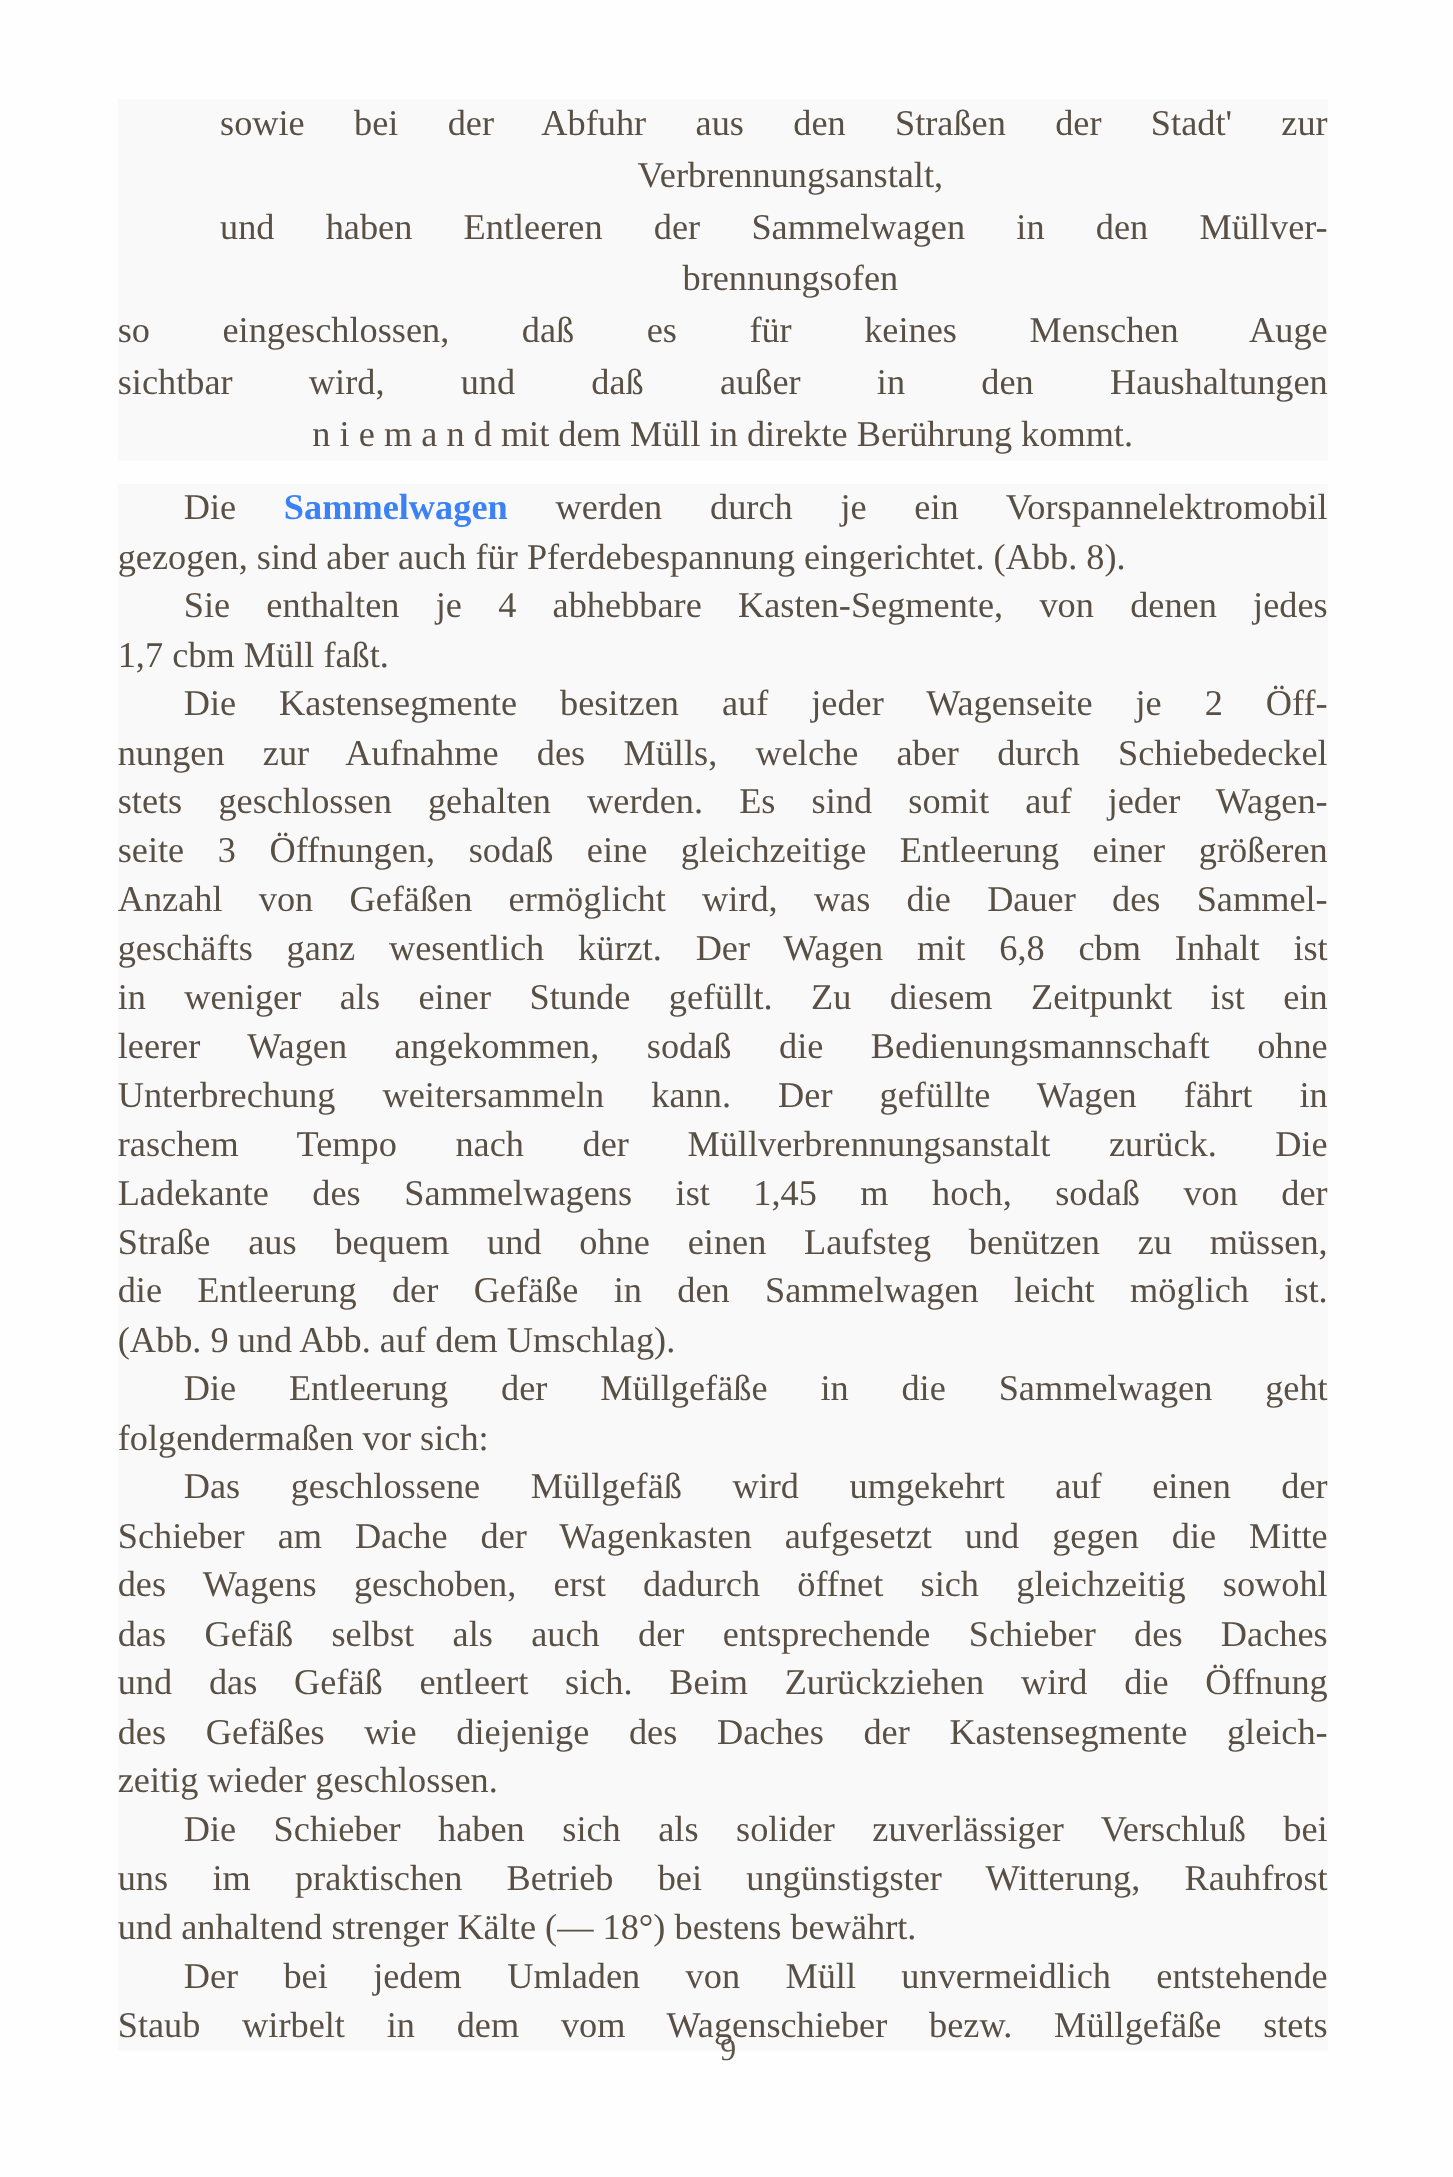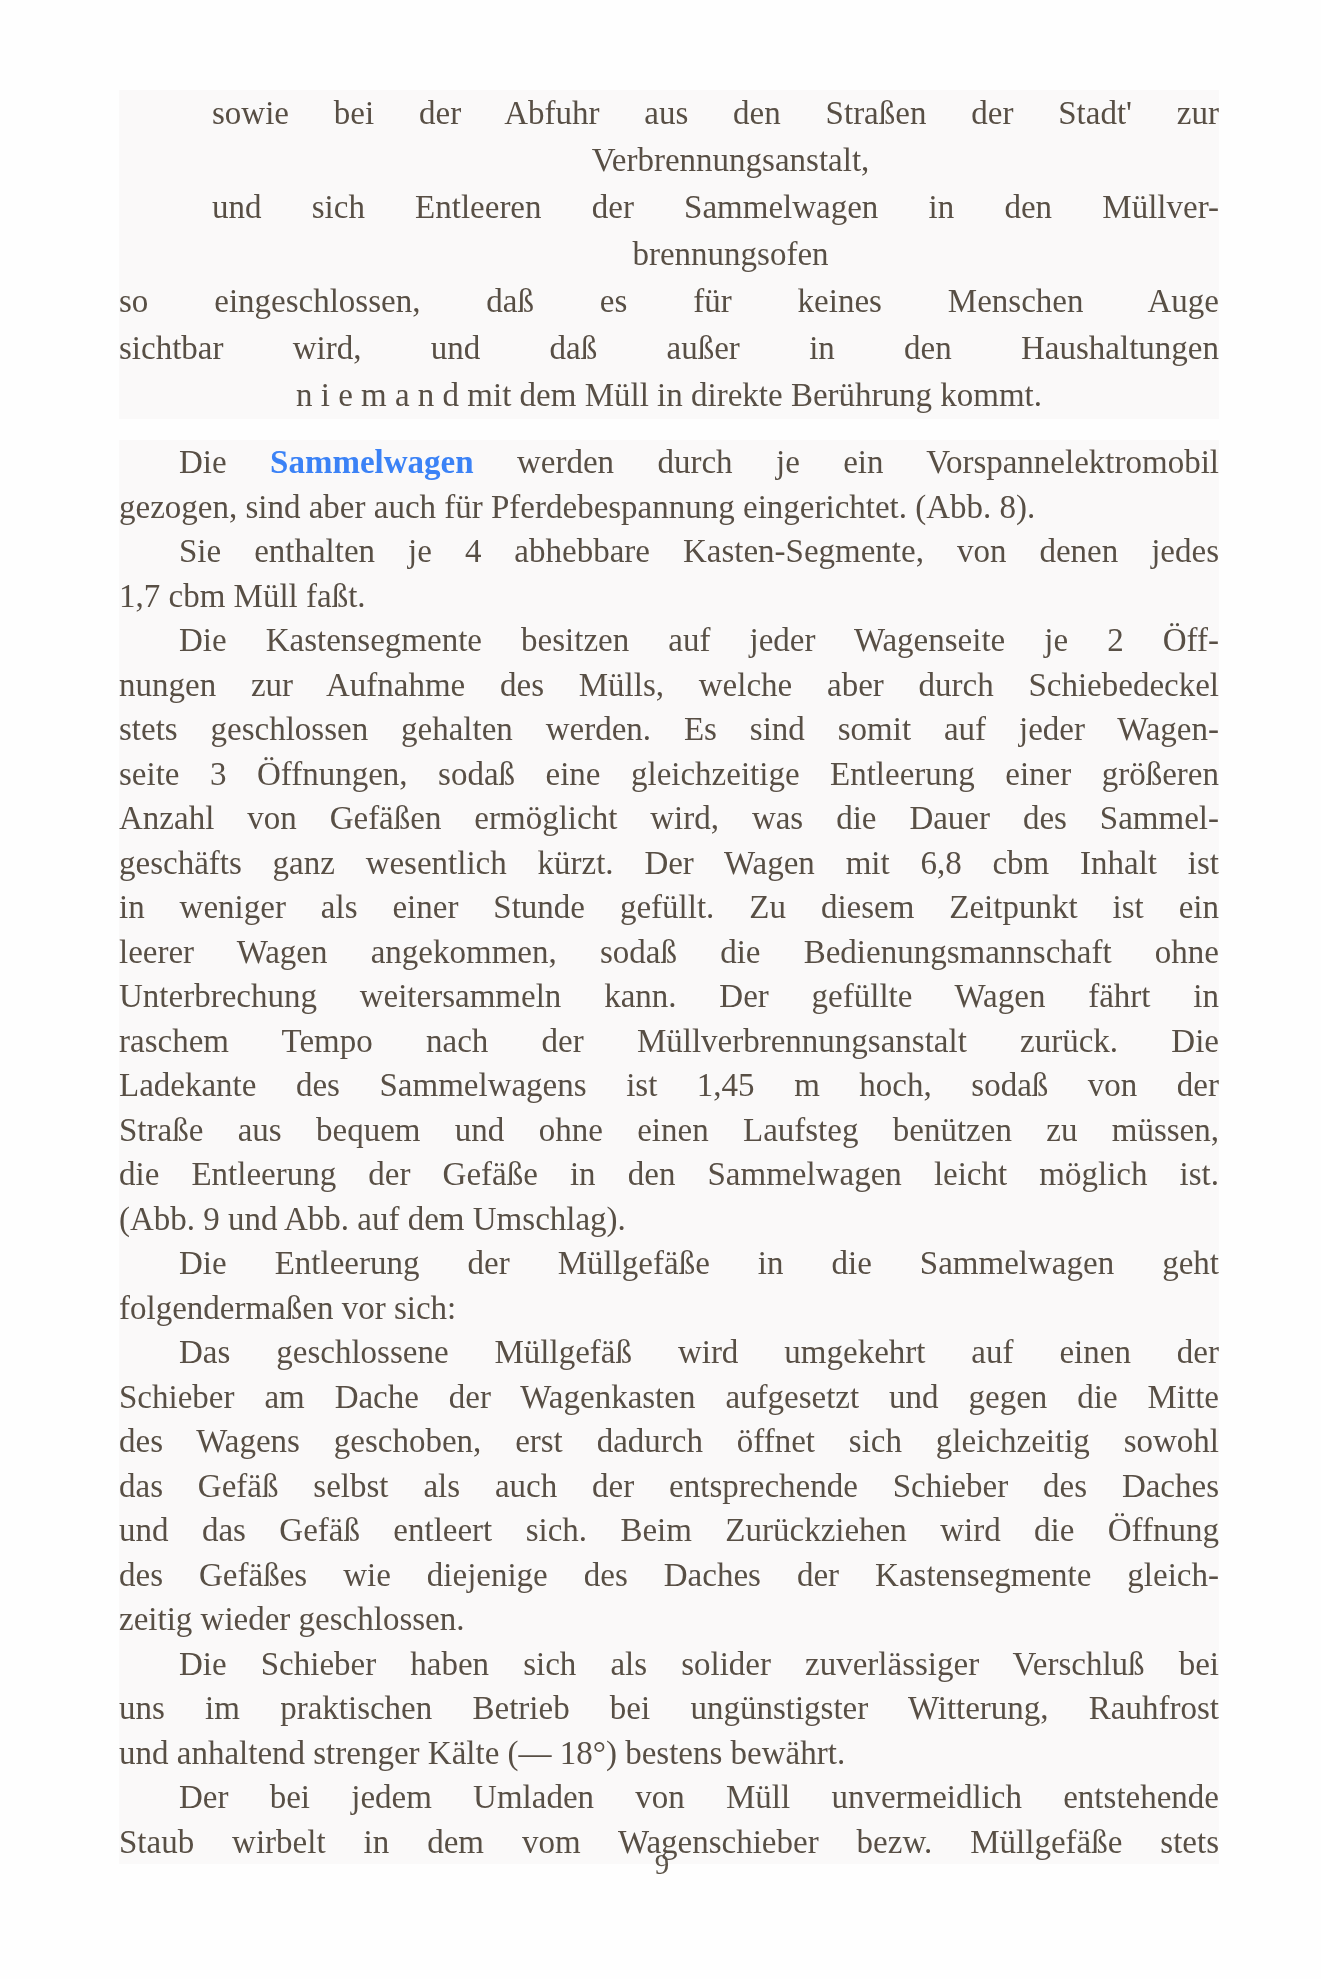--- a/index.html
+++ b/index.html
@@ -7,21 +7,21 @@
   body {
     width: 1321px; height: 1979px;
     background: #fefefe;
     font-family: "Liberation Serif", "DejaVu Serif", serif;
     color: #584f45;
     position: relative;
     overflow: hidden;
   }
   .page {
     position: absolute;
-    left: 119px; top: 90px;
+    left: 107px; top: 90px;
     width: 1100px;
   }
   .line {
     font-size: 33px;
     height: 44.5px;
     line-height: 44.5px;
     overflow: hidden;
     background: rgba(172, 164, 152, 0.05);
   }
   .intro { height: 47px; line-height: 47px; text-align: center; }
@@ -41,21 +41,21 @@
     font-size: 29px;
     color: #5d554a;
   }
 </style>
 </head>
 <body>
 
 <div class="page">
   <div class="line intro j h1">sowie bei der Abfuhr aus den Straßen der Stadt' zur</div>
   <div class="line intro h2">Verbrennungsanstalt,</div>
-  <div class="line intro j h1">und sich Entleeren der Sammelwagen in den Müllver-</div>
+  <div class="line intro j h1">und haben Entleeren der Sammelwagen in den Müllver-</div>
   <div class="line intro h2">brennungsofen</div>
   <div class="line intro j">so eingeschlossen, daß es für keines Menschen Auge</div>
   <div class="line intro j">sichtbar wird, und daß außer in den Haushaltungen</div>
   <div class="line intro gap-after">n i e m a n d mit dem Müll in direkte Berührung kommt.</div>
 
   <div class="line j ip"><span>Die </span><b>Sammelwagen</b><span> werden durch je ein Vorspannelektromobil</span></div>
   <div class="line">gezogen, sind aber auch für Pferdebespannung eingerichtet. (Abb. 8).</div>
 
   <div class="line j ip">Sie enthalten je 4 abhebbare Kasten-Segmente, von denen jedes</div>
   <div class="line">1,7 cbm Müll faßt.</div>

